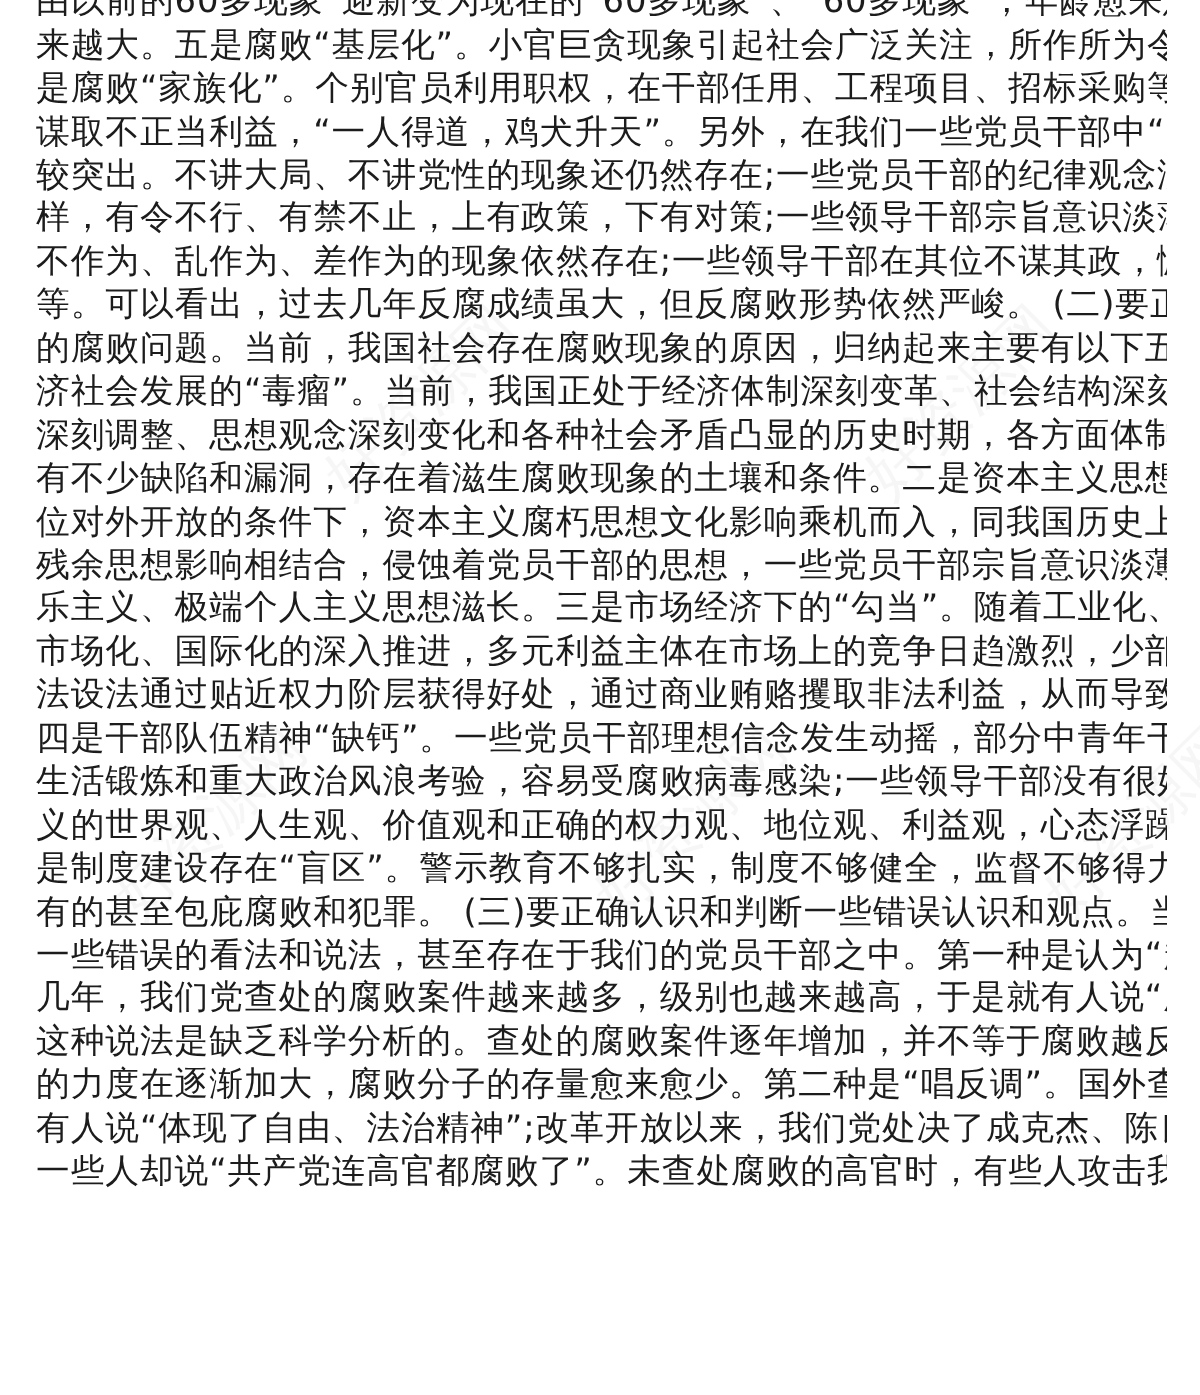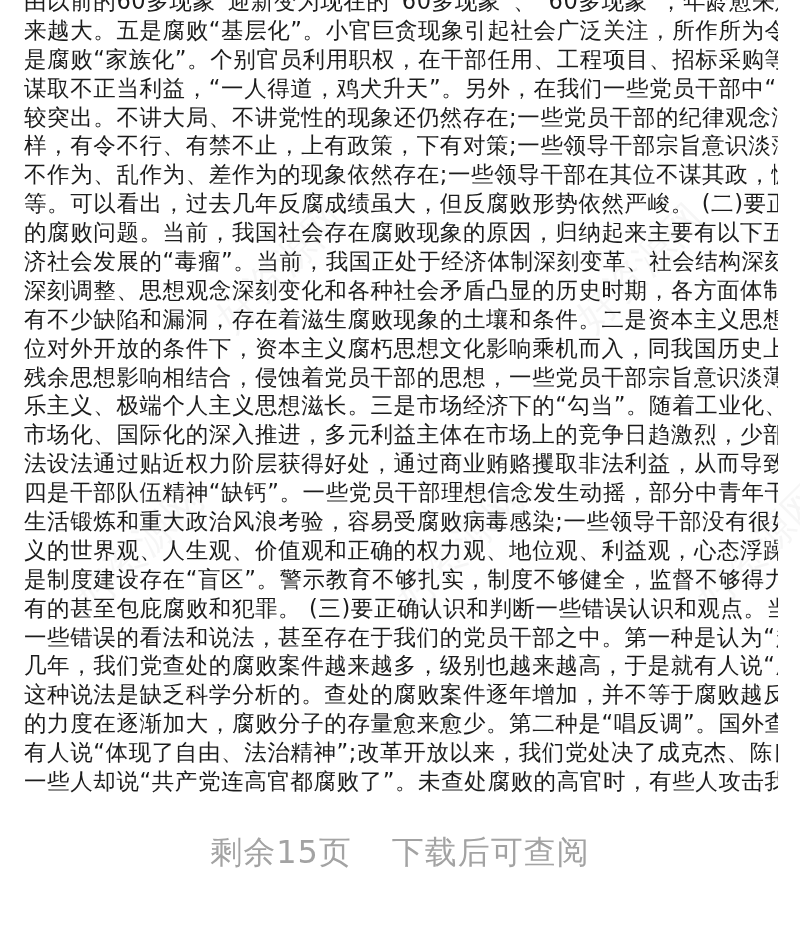--- a/index.html
+++ b/index.html
@@ -117,17 +117,14 @@
     <span class="doc-line">一些错误的看法和说法，甚至存在于我们的党员干部之中。第一种是认为“越反越腐”。最近</span>
     <span class="doc-line">几年，我们党查处的腐败案件越来越多，级别也越来越高，于是就有人说“腐败越反越多”了。</span>
     <span class="doc-line">这种说法是缺乏科学分析的。查处的腐败案件逐年增加，并不等于腐败越反越多，而是反腐</span>
     <span class="doc-line">的力度在逐渐加大，腐败分子的存量愈来愈少。第二种是“唱反调”。国外查处了腐败问题，</span>
     <span class="doc-line">有人说“体现了自由、法治精神”;改革开放以来，我们党处决了成克杰、陈良宇等高级干部，</span>
     <span class="doc-line last">一些人却说“共产党连高官都腐败了”。未查处腐败的高官时，有些人攻击我们党只打“苍蝇”</span>
   </div>
 
   <div class="fade-mask"></div>
 
-  <div class="more-pages">
-    <span>剩余15页</span><span class="gap"></span><span>下载后可查阅</span>
-  </div>
 
 </div>
 
 </body></html>

